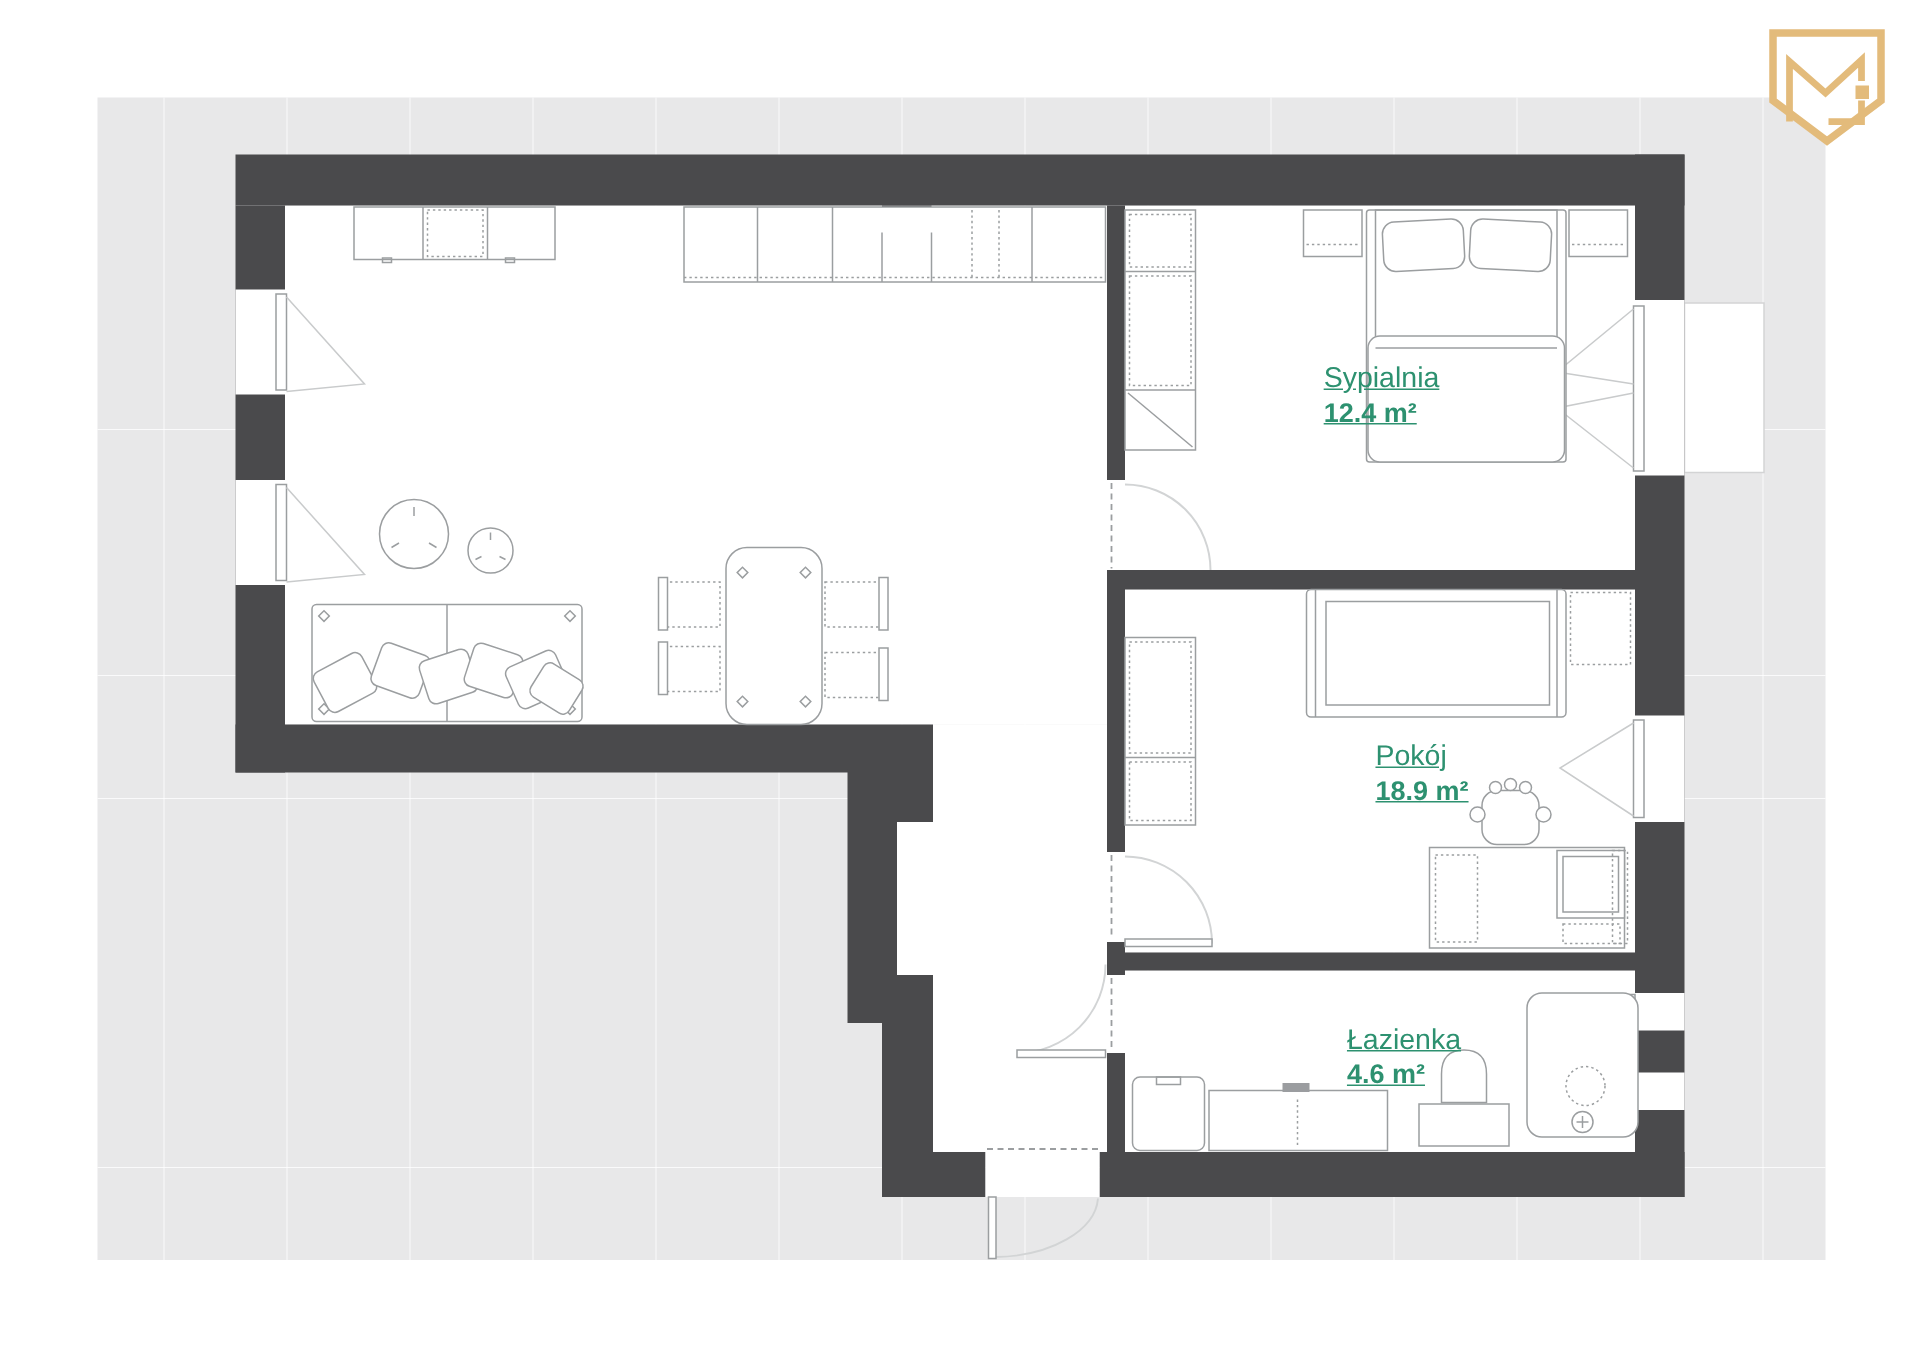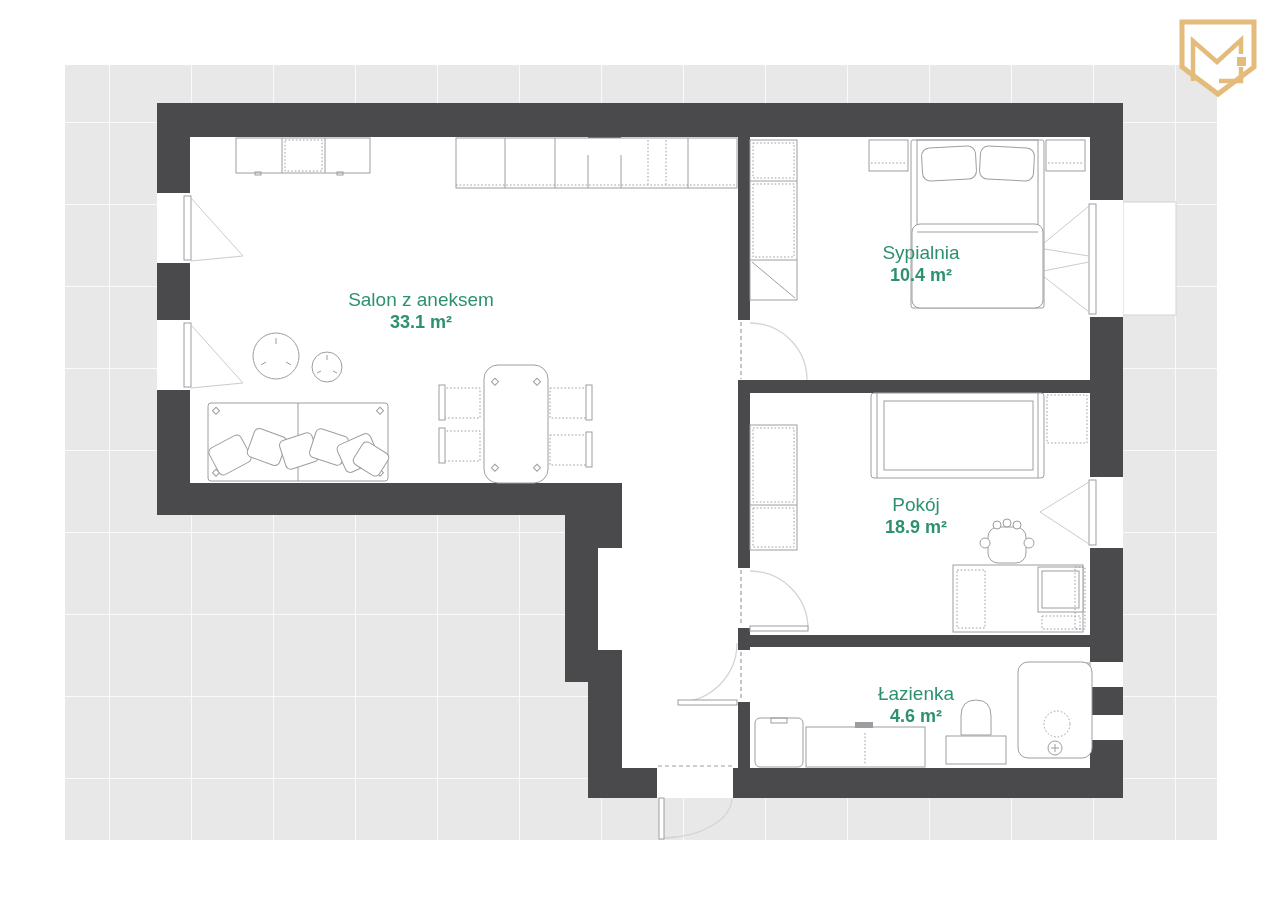--- a/index.html
+++ b/index.html
@@ -30,22 +30,22 @@
   .open{fill:#ffffff;stroke:none;}
   .f{fill:#ffffff;stroke:var(--line);stroke-width:1;}
   .fn{fill:none;stroke:var(--line);stroke-width:1;}
   .lt{fill:none;stroke:#c9cbcc;stroke-width:1;}
   .dot{stroke-dasharray:1.6 2;}
   .doorline{fill:none;stroke:#9b9ea0;stroke-width:1.2;stroke-dasharray:4 3;}
   .arc{fill:none;stroke:var(--arc);stroke-width:1.3;}
   .sill{fill:#ffffff;stroke:#d3d4d5;stroke-width:1;}
   .room-label{
     position:absolute;transform:translate(-50%,-50%);
-    text-align:center;color:var(--accent);
-    font-size:19px;line-height:23px;white-space:nowrap;
+    text-align:left;color:var(--accent);
+    font-size:19px;line-height:23px;white-space:nowrap;text-decoration:underline;
   }
   .room-label .area{font-weight:bold;font-size:18px;display:block;}
   .room-label .rname{display:block;}
   #logo{position:absolute;left:1178px;top:10px;}
 </style>
 </head>
 <body>
 
 <div id="stage">
 
@@ -295,33 +295,29 @@
       <g>
         <rect class="f" x="1018" y="662" width="74" height="96" rx="10"></rect>
         <circle class="fn dot" cx="1057" cy="724" r="13"></circle>
         <circle class="f" cx="1055" cy="748" r="7"></circle>
         <line class="fn" x1="1051" y1="748" x2="1059" y2="748"></line>
         <line class="fn" x1="1055" y1="744" x2="1055" y2="752"></line>
       </g>
     </g>
   </svg>
 
-  <div class="room-label" style="left:421px;top:311px;">
-    <span class="rname">Salon z aneksem</span>
-    <span class="area">33.1 m²</span>
-  </div>
   <div class="room-label" style="left:921px;top:264px;">
     <span class="rname">Sypialnia</span>
-    <span class="area">10.4 m²</span>
+    <span class="area">12.4 m²</span>
   </div>
-  <div class="room-label" style="left:916px;top:516px;">
+  <div class="room-label" style="left:948px;top:516px;">
     <span class="rname">Pokój</span>
     <span class="area">18.9 m²</span>
   </div>
-  <div class="room-label" style="left:916px;top:705px;">
+  <div class="room-label" style="left:936px;top:705px;">
     <span class="rname">Łazienka</span>
     <span class="area">4.6 m²</span>
   </div>
 
   <svg id="logo" width="92" height="94" viewBox="0 0 92 94">
     <path d="M4,12 H76 V57 L40,84 L4,57 Z" fill="#ffffff" stroke="var(--gold)" stroke-width="5" stroke-linejoin="miter"></path>
     <path d="M15,71 V31 L39,52 L63,30 V44" fill="none" stroke="var(--gold)" stroke-width="4.5" stroke-linecap="butt"></path>
     <path d="M63,57 V71 H41" fill="none" stroke="var(--gold)" stroke-width="4.5"></path>
     <rect x="59" y="47" width="9" height="9" fill="var(--gold)"></rect>
   </svg>

